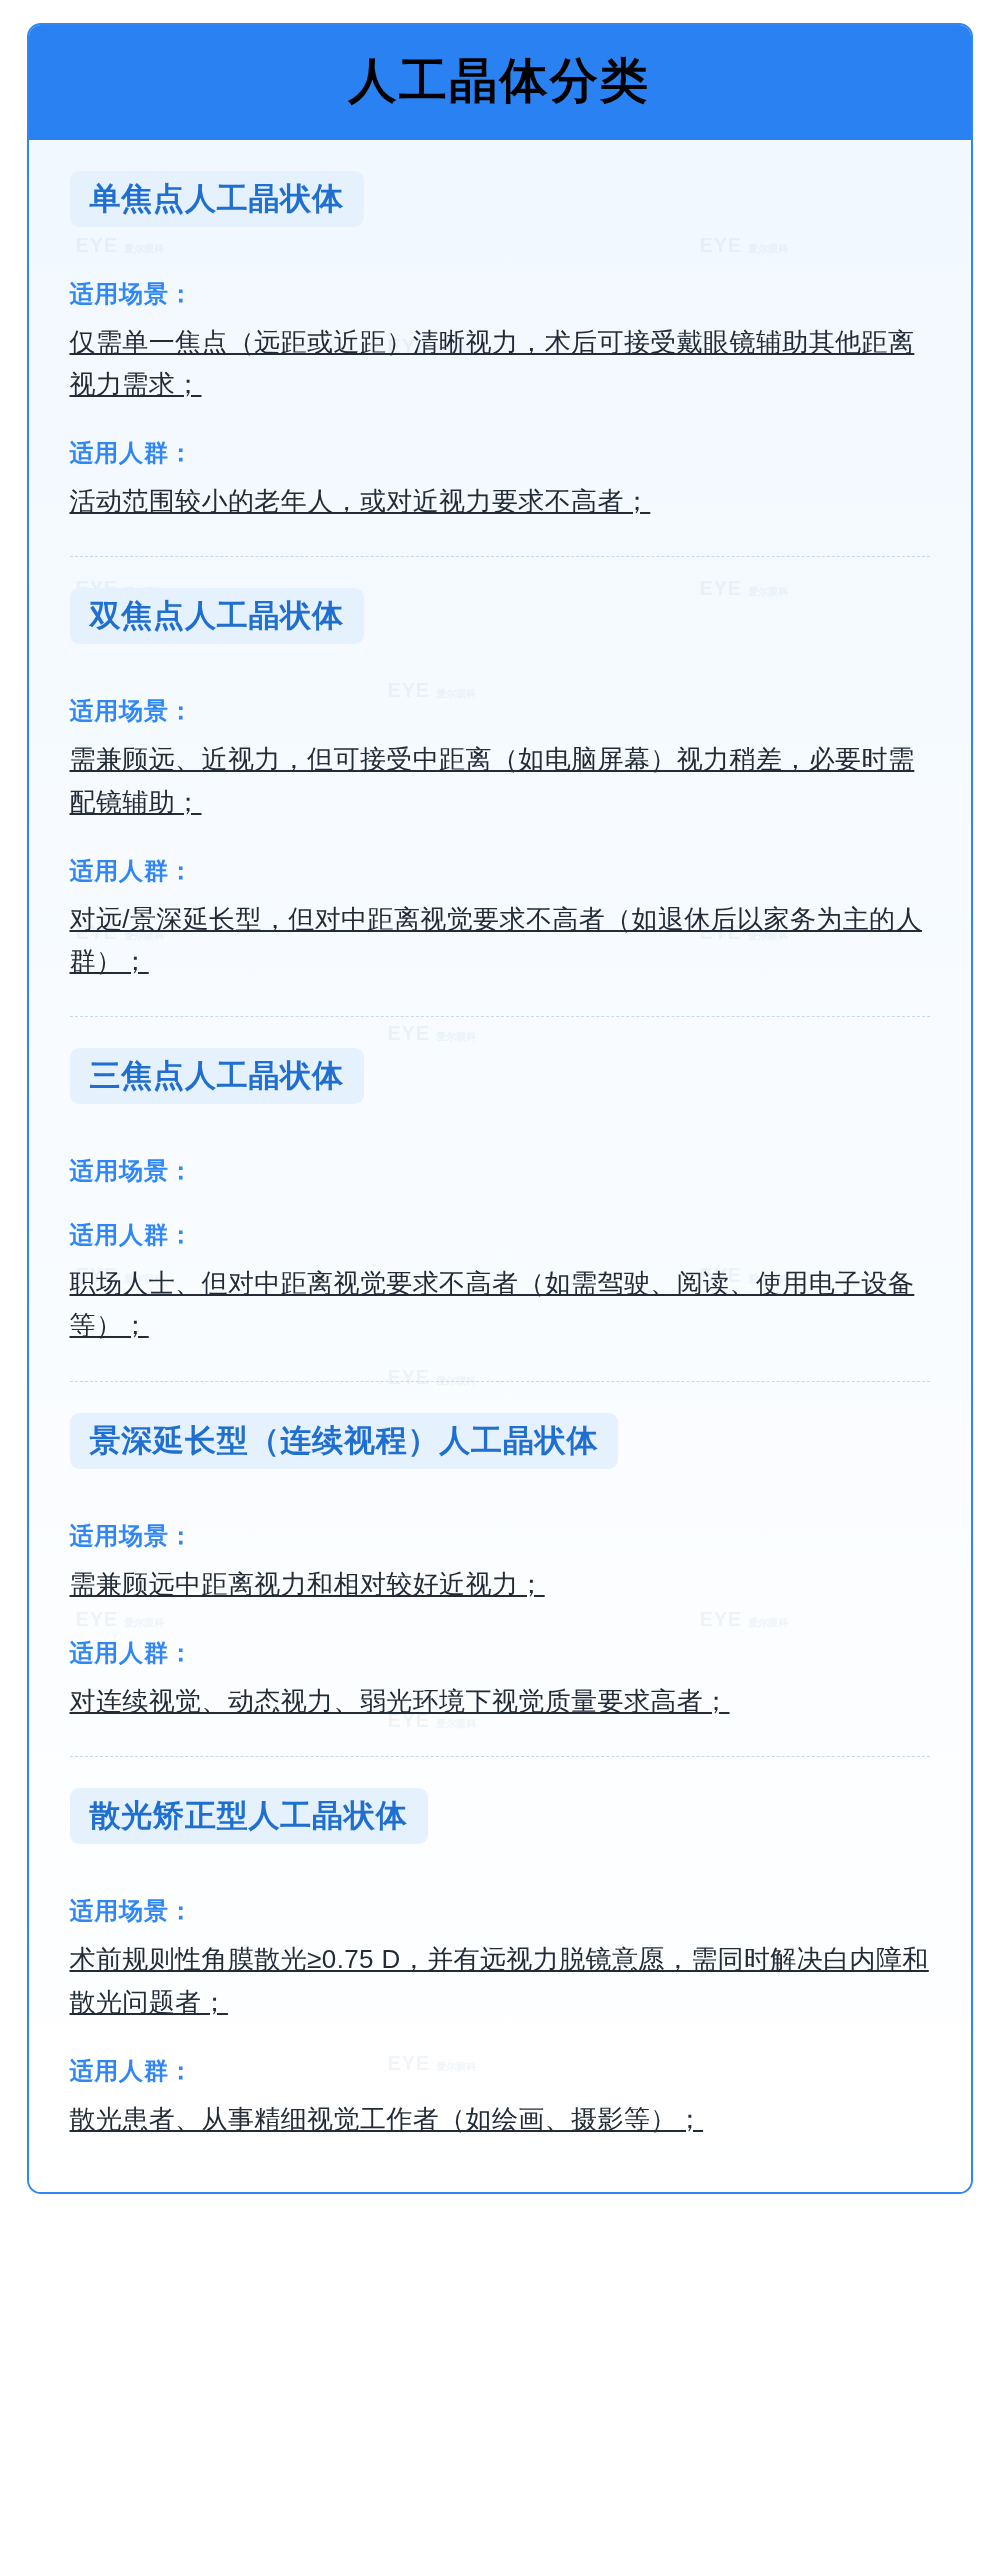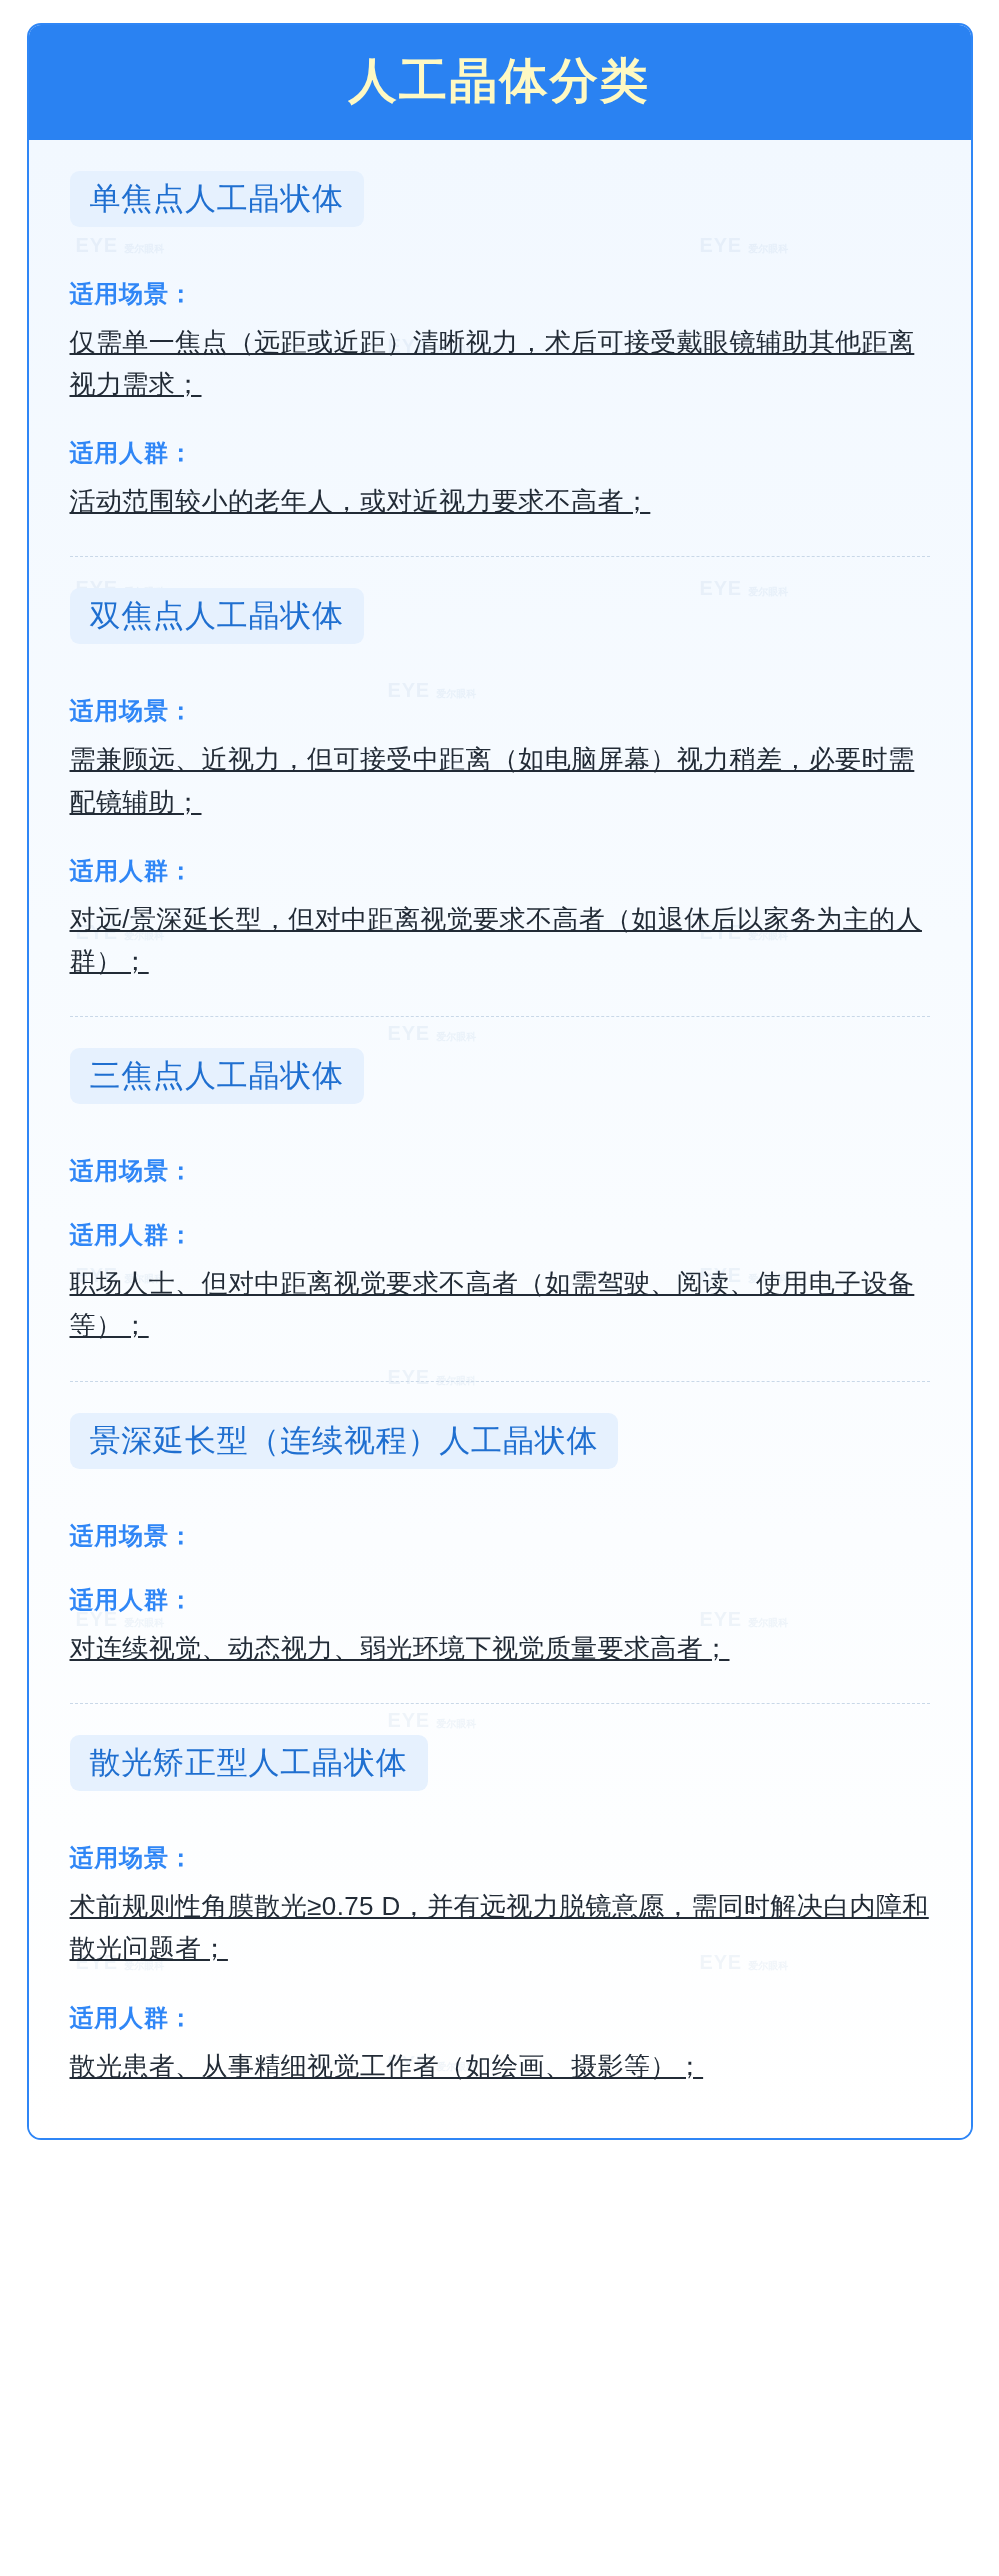--- a/index.html
+++ b/index.html
@@ -27,21 +27,21 @@
     overflow: hidden;
     background: #ffffff;
     position: relative;
   }
   .card-header {
     background: #2a82f2;
     padding: 28px 15.6px 31px 15.6px;
     text-align: center;
   }
   .card-header-title {
-    color: #fef9c3;
+    color: #000000;
     font-size: 48px;
     font-weight: bold;
     letter-spacing: 2.3px;
     line-height: 1.15;
   }
   .card-body {
     background: linear-gradient(180deg, #f2f8ff 0%, #f7fbff 40%, #ffffff 100%);
     padding: 31px 41px 44px 41px;
     position: relative;
   }
@@ -82,21 +82,21 @@
   .section-title-wrap {
     display: inline-block;
     background: #e6f1fe;
     border-radius: 9.4px;
     padding: 11px 20px;
     margin-bottom: 19px;
   }
   .section-title {
     color: #1f6fd0;
     font-size: 31px;
-    font-weight: normal;
+    font-weight: bold;
     letter-spacing: 0.8px;
     line-height: 1.1;
   }
   .field {
     margin-top: 32px;
   }
   .field:first-child {
     margin-top: 0;
   }
   .field-label {
@@ -196,20 +196,21 @@
         </div>
 
         <div class="section-divider"></div>
 
         <div class="section">
           <div class="section-title-wrap">
             <div class="section-title">景深延长型（连续视程）人工晶状体</div>
           </div>
           <div class="field">
             <div class="field-label">适用场景：</div>
+            <div class="field-value">需兼顾远中距离视力和相对较好近视力；</div>
           </div>
           <div class="field">
             <div class="field-label">适用人群：</div>
             <div class="field-value">对连续视觉、动态视力、弱光环境下视觉质量要求高者；</div>
           </div>
         </div>
 
         <div class="section-divider"></div>
 
         <div class="section">

